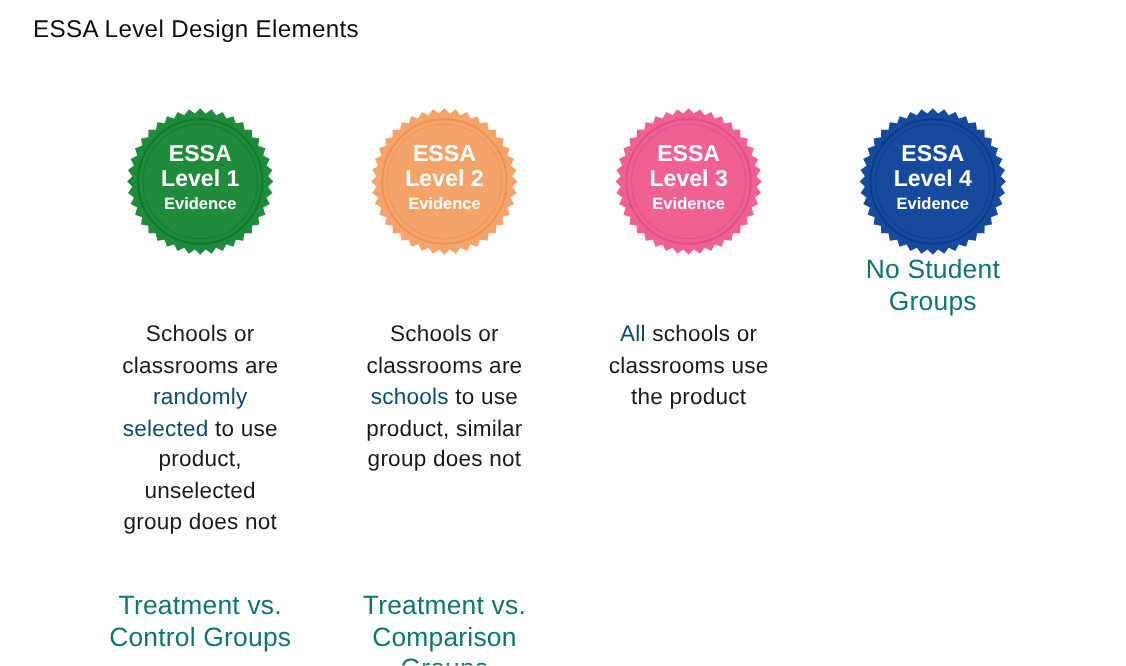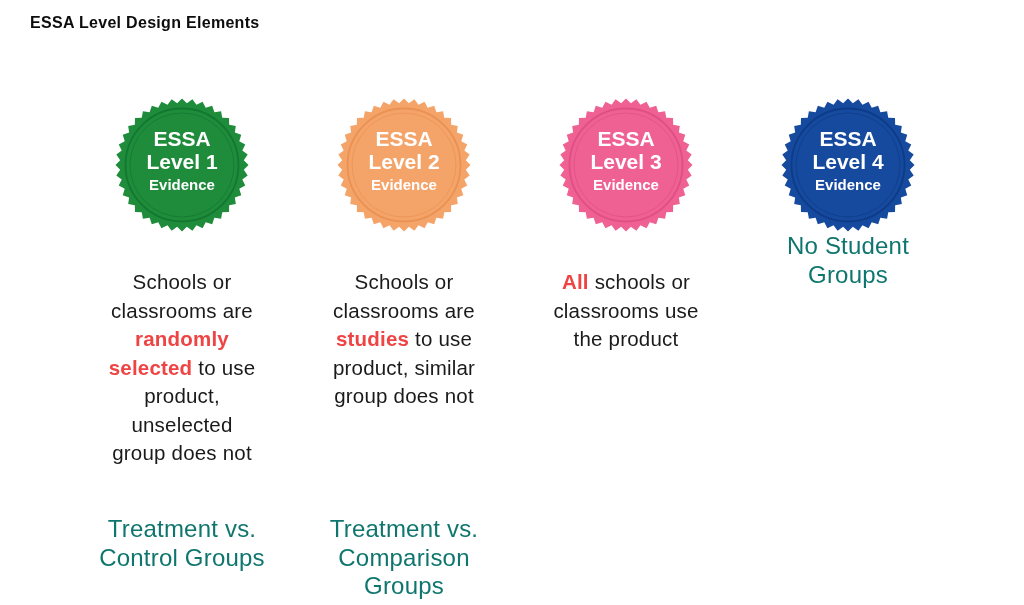--- a/index.html
+++ b/index.html
@@ -7,22 +7,22 @@
     width: 1024px; height: 605px;
     background: #ffffff;
     font-family: "Liberation Sans", sans-serif;
     color: #161616;
     overflow: hidden;
     position: relative;
   }
   .page-title {
     position: absolute;
     left: 30px; top: 14px;
-    font-size: 16px;
-    font-weight: 700;
+    font-size: 22px;
+    font-weight: 400;
     letter-spacing: .3px;
     color: #0d0d0d;
     white-space: nowrap;
   }
   .columns {
     position: absolute;
     left: 71px; top: 98px;
     width: 888px;
     display: flex;
   }
@@ -39,31 +39,31 @@
   .seal text {
     font-family: "Liberation Sans", sans-serif;
     font-weight: 700;
     fill: #ffffff;
     text-anchor: middle;
   }
   .seal .seal-big  { font-size: 21px; }
   .seal .seal-small{ font-size: 15px; }
   .seal .seal-ring { fill: none; }
   .desc {
-    margin-top: 36px;
+    margin-top: 58px;
     height: 247px;
     font-size: 20.5px;
     line-height: 28.5px;
     white-space: pre-line;
     letter-spacing: .2px;
     color: #1a1a1a;
   }
   .desc .b {
-    font-weight: 700;
-    color: #ef4444;
+    font-weight: 400;
+    color: #0c4a6e;
   }
   .group-label {
     font-size: 24px;
     line-height: 28.5px;
     white-space: pre-line;
     letter-spacing: .2px;
     color: #0f766e;
   }
 </style>
 </head>
@@ -97,21 +97,21 @@
     <svg class="seal" viewBox="0 0 134 134" aria-hidden="true">
       <path d="M67.00,0.50L71.86,5.19L77.40,1.32L81.47,6.71L87.55,3.75L90.73,9.72L97.19,7.75L99.39,14.14L106.09,13.20L107.27,19.85L114.02,19.98L114.15,26.73L120.80,27.91L119.86,34.61L126.25,36.81L124.28,43.27L130.25,46.45L127.29,52.53L132.68,56.60L128.81,62.14L133.50,67.00L128.81,71.86L132.68,77.40L127.29,81.47L130.25,87.55L124.28,90.73L126.25,97.19L119.86,99.39L120.80,106.09L114.15,107.27L114.02,114.02L107.27,114.15L106.09,120.80L99.39,119.86L97.19,126.25L90.73,124.28L87.55,130.25L81.47,127.29L77.40,132.68L71.86,128.81L67.00,133.50L62.14,128.81L56.60,132.68L52.53,127.29L46.45,130.25L43.27,124.28L36.81,126.25L34.61,119.86L27.91,120.80L26.73,114.15L19.98,114.02L19.85,107.27L13.20,106.09L14.14,99.39L7.75,97.19L9.72,90.73L3.75,87.55L6.71,81.47L1.32,77.40L5.19,71.86L0.50,67.00L5.19,62.14L1.32,56.60L6.71,52.53L3.75,46.45L9.72,43.27L7.75,36.81L14.14,34.61L13.20,27.91L19.85,26.73L19.98,19.98L26.73,19.85L27.91,13.20L34.61,14.14L36.81,7.75L43.27,9.72L46.45,3.75L52.53,6.71L56.60,1.32L62.14,5.19Z" fill="#f5a469"></path>
       <circle class="seal-ring" cx="67" cy="67" r="56.5" stroke-width="1.8" stroke="#ea9154"></circle>
       <circle class="seal-ring" cx="67" cy="67" r="52" stroke-width="1" opacity="0.75" stroke="#ea9154"></circle>
       <text class="seal-big" x="67" y="48">ESSA</text>
       <text class="seal-big" x="67" y="71">Level 2</text>
       <text class="seal-small" x="67" y="92">Evidence</text>
     </svg>
     <div class="desc"><span>Schools or
 classrooms are
-</span><span class="b">studies</span><span> to use
+</span><span class="b">schools</span><span> to use
 product, similar
 group does not</span></div>
     <div class="group-label">Treatment vs.
 Comparison
 Groups</div>
   </div>
 
   <div class="column">
     <svg class="seal" viewBox="0 0 134 134" aria-hidden="true">
       <path d="M67.00,0.50L71.86,5.19L77.40,1.32L81.47,6.71L87.55,3.75L90.73,9.72L97.19,7.75L99.39,14.14L106.09,13.20L107.27,19.85L114.02,19.98L114.15,26.73L120.80,27.91L119.86,34.61L126.25,36.81L124.28,43.27L130.25,46.45L127.29,52.53L132.68,56.60L128.81,62.14L133.50,67.00L128.81,71.86L132.68,77.40L127.29,81.47L130.25,87.55L124.28,90.73L126.25,97.19L119.86,99.39L120.80,106.09L114.15,107.27L114.02,114.02L107.27,114.15L106.09,120.80L99.39,119.86L97.19,126.25L90.73,124.28L87.55,130.25L81.47,127.29L77.40,132.68L71.86,128.81L67.00,133.50L62.14,128.81L56.60,132.68L52.53,127.29L46.45,130.25L43.27,124.28L36.81,126.25L34.61,119.86L27.91,120.80L26.73,114.15L19.98,114.02L19.85,107.27L13.20,106.09L14.14,99.39L7.75,97.19L9.72,90.73L3.75,87.55L6.71,81.47L1.32,77.40L5.19,71.86L0.50,67.00L5.19,62.14L1.32,56.60L6.71,52.53L3.75,46.45L9.72,43.27L7.75,36.81L14.14,34.61L13.20,27.91L19.85,26.73L19.98,19.98L26.73,19.85L27.91,13.20L34.61,14.14L36.81,7.75L43.27,9.72L46.45,3.75L52.53,6.71L56.60,1.32L62.14,5.19Z" fill="#ee6192"></path>

